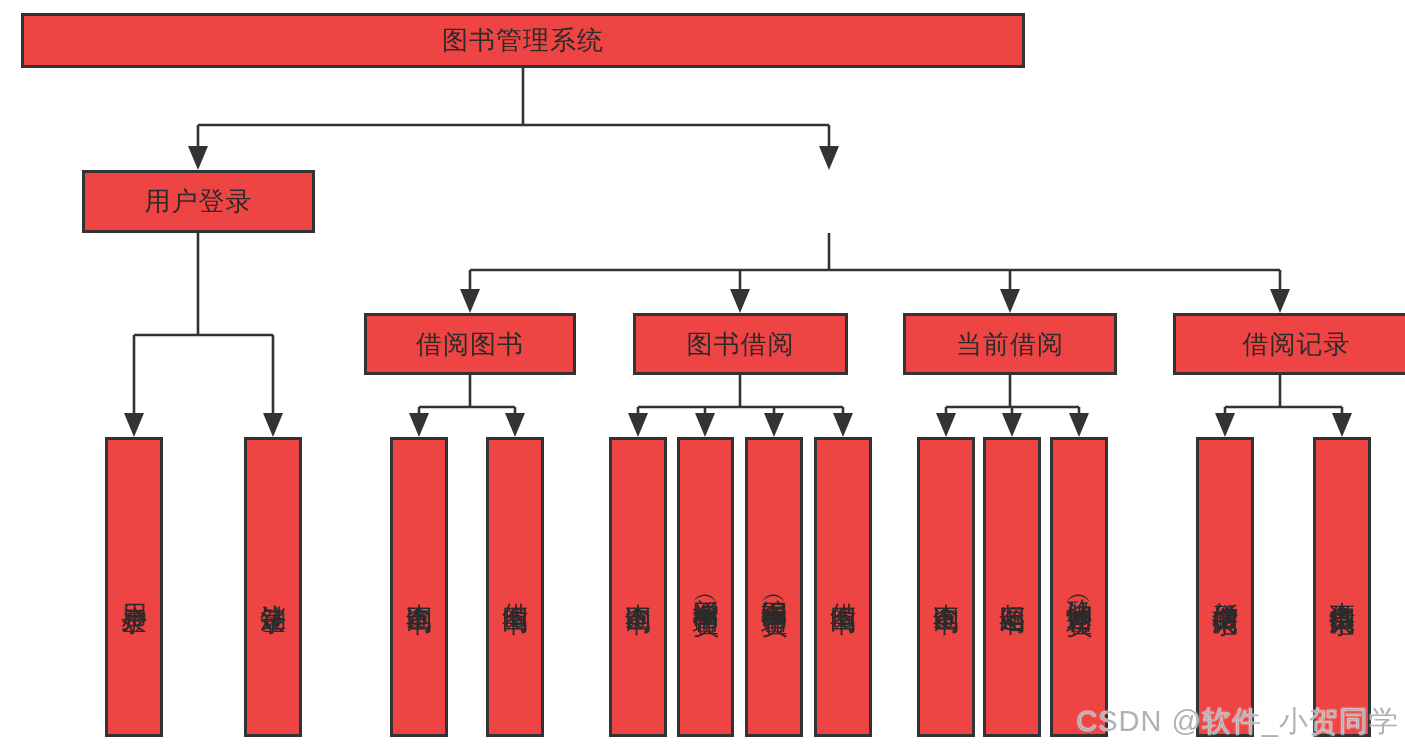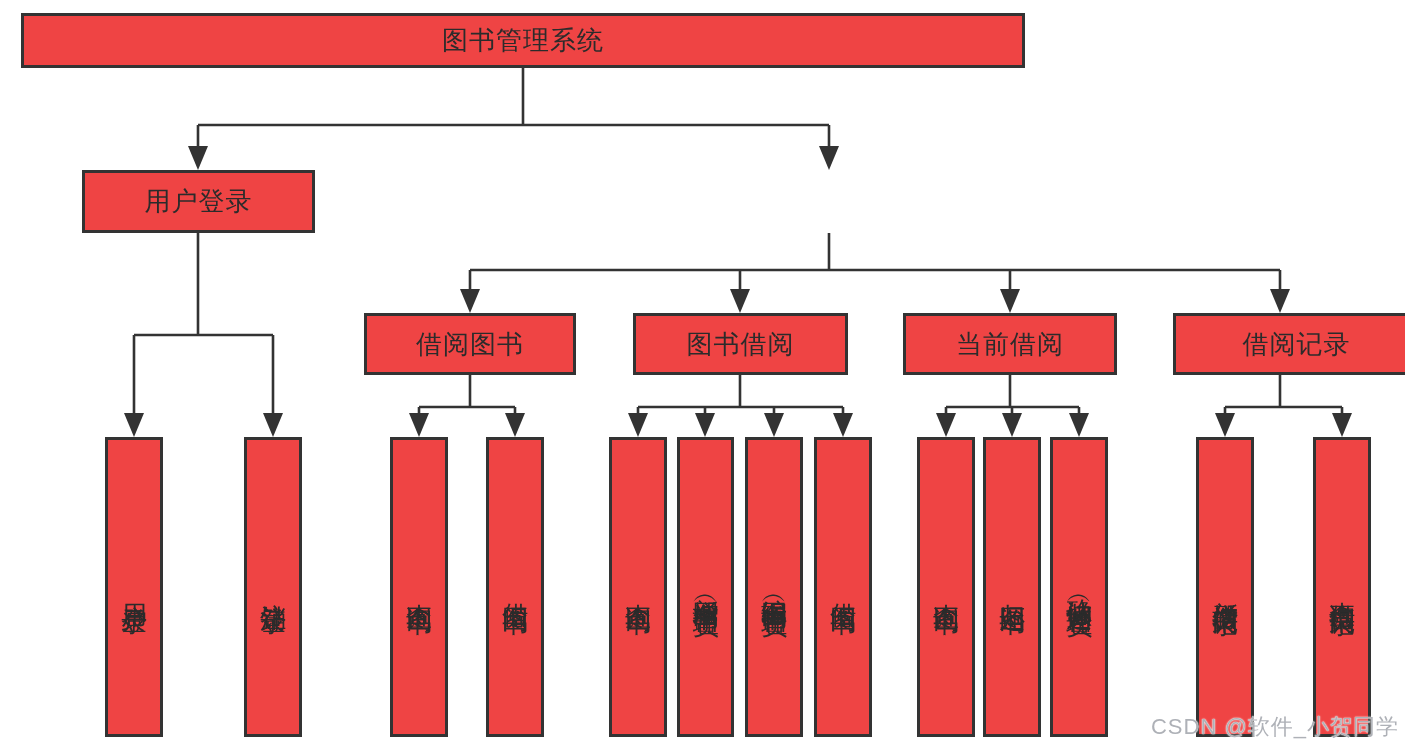--- a/index.html
+++ b/index.html
@@ -56,21 +56,21 @@
   .vbox span{
     writing-mode:vertical-rl;
     line-height:1.05;
     letter-spacing:2px;
     max-height:288px;
   }
   .watermark{
     position:absolute;
     right:6px;
     bottom:5px;
-    font-size:22px;
+    font-size:29px;
     color:var(--watermark);
     letter-spacing:1px;
     text-shadow:0 0 2px #ffffff, 0 0 1px #ffffff;
     z-index:5;
     white-space:nowrap;
   }
 </style>
 </head>
 <body>
 

